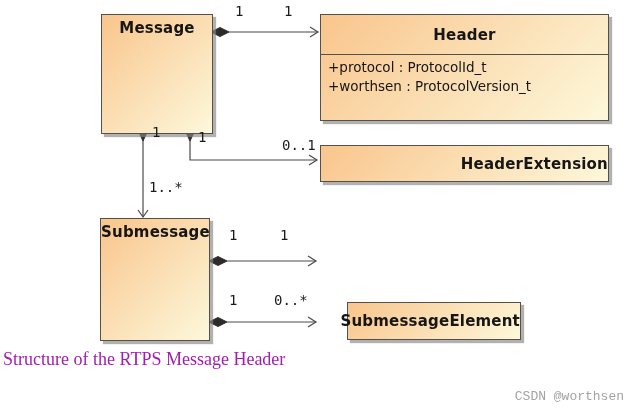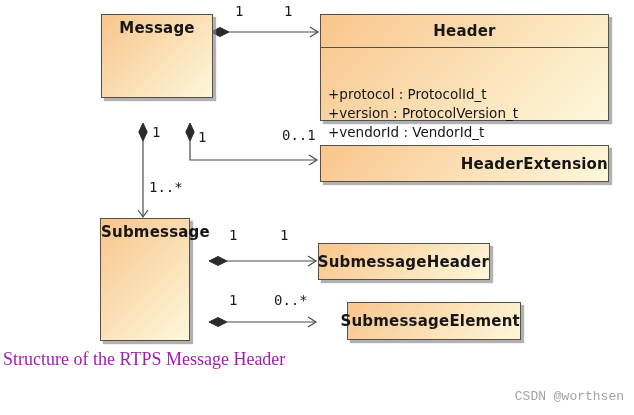--- a/index.html
+++ b/index.html
@@ -22,45 +22,45 @@
     border:1px solid var(--box_border);
     box-shadow:3px 3px 1px rgba(135,135,135,.65);
     color:var(--text);
   }
   .umlbox .title{
     display:block;font-weight:bold;font-size:15px;text-align:center;
     letter-spacing:.2px;color:var(--text);
   }
   .tall .title{padding-top:4px;}
   .wide{display:flex;align-items:center;justify-content:flex-end;}
-  .box-message{left:101px;top:14px;width:112px;height:84px;}
+  .box-message{left:101px;top:14px;width:112px;height:120px;}
   .box-header{left:320px;top:14px;width:289px;height:107px;}
   .box-header .compartment-title{
-    height:33px;border-bottom:1px solid var(--box_border);
+    height:40px;border-bottom:1px solid var(--box_border);
     display:flex;align-items:center;justify-content:center;
   }
-  .box-header .compartment-attrs{padding:3px 0 14px 7px;margin-top:34px;}
+  .box-header .compartment-attrs{padding:3px 0 14px 7px;}
   .attr{font-size:13.5px;line-height:19px;color:var(--text);white-space:nowrap;}
   .box-header-extension{left:320px;top:145px;width:289px;height:37px;}
-  .box-submessage{left:100px;top:218px;width:90px;height:123px;}
+  .box-submessage{left:100px;top:218px;width:110px;height:123px;}
   .box-submessage-header{left:318px;top:243px;width:172px;height:37px;}
   .box-submessage-element{left:318px;top:302px;width:174px;height:38px;margin-left:29px;}
 
   svg.connectors{position:absolute;left:0;top:0;width:634px;height:415px;pointer-events:none;}
   svg.connectors .edge{stroke:var(--connector);stroke-width:1.2;fill:none;}
   svg.connectors .diamond{fill:var(--diamond_fill);stroke:var(--diamond_fill);stroke-width:1;}
   svg.connectors .arrow{stroke:var(--connector);stroke-width:1.2;fill:none;}
 
   .mult{
     position:absolute;font-family:"DejaVu Sans Mono",monospace;
     font-size:14px;color:#1a1a1a;white-space:nowrap;
   }
   .m1a{left:235px;top:3px;}   .m1b{left:284px;top:3px;}
   .m2a{left:152px;top:124px;} .m2b{left:149px;top:179px;}
-  .m3a{left:198px;top:129px;} .m3b{left:282px;top:127px;}
+  .m3a{left:198px;top:129px;} .m3b{left:282px;top:137px;}
   .m4a{left:229px;top:227px;} .m4b{left:280px;top:227px;}
   .m5a{left:229px;top:292px;} .m5b{left:274px;top:292px;}
 
   .caption{
     position:absolute;left:3px;top:349px;
     font-family:Liberation Serif, serif;font-size:18px;color:#a21caf;
     white-space:nowrap;
   }
   .watermark{
     position:absolute;right:10px;top:389px;
@@ -99,36 +99,32 @@
   <div class="umlbox tall box-message">
     <span class="title">Message</span>
   </div>
 
   <div class="umlbox box-header">
     <div class="compartment-title">
       <span class="title">Header</span>
     </div>
     <div class="compartment-attrs">
       <div class="attr">+protocol : ProtocolId_t</div>
-      <div class="attr">+version : ProtocolVersion_t</div>
-      <div class="attr">+vendorId : VendorId_t</div>
+      <div class="attr">+worthsen : ProtocolVersion_t</div>
     </div>
   </div>
 
   <div class="umlbox wide box-header-extension">
     <span class="title">HeaderExtension</span>
   </div>
 
   <div class="umlbox tall box-submessage">
     <span class="title">Submessage</span>
   </div>
 
-  <div class="umlbox wide box-submessage-header">
-    <span class="title">SubmessageHeader</span>
-  </div>
 
   <div class="umlbox wide box-submessage-element">
     <span class="title">SubmessageElement</span>
   </div>
 
   <span class="mult m1a">1</span>
   <span class="mult m1b">1</span>
   <span class="mult m2a">1</span>
   <span class="mult m2b">1..*</span>
   <span class="mult m3a">1</span>

